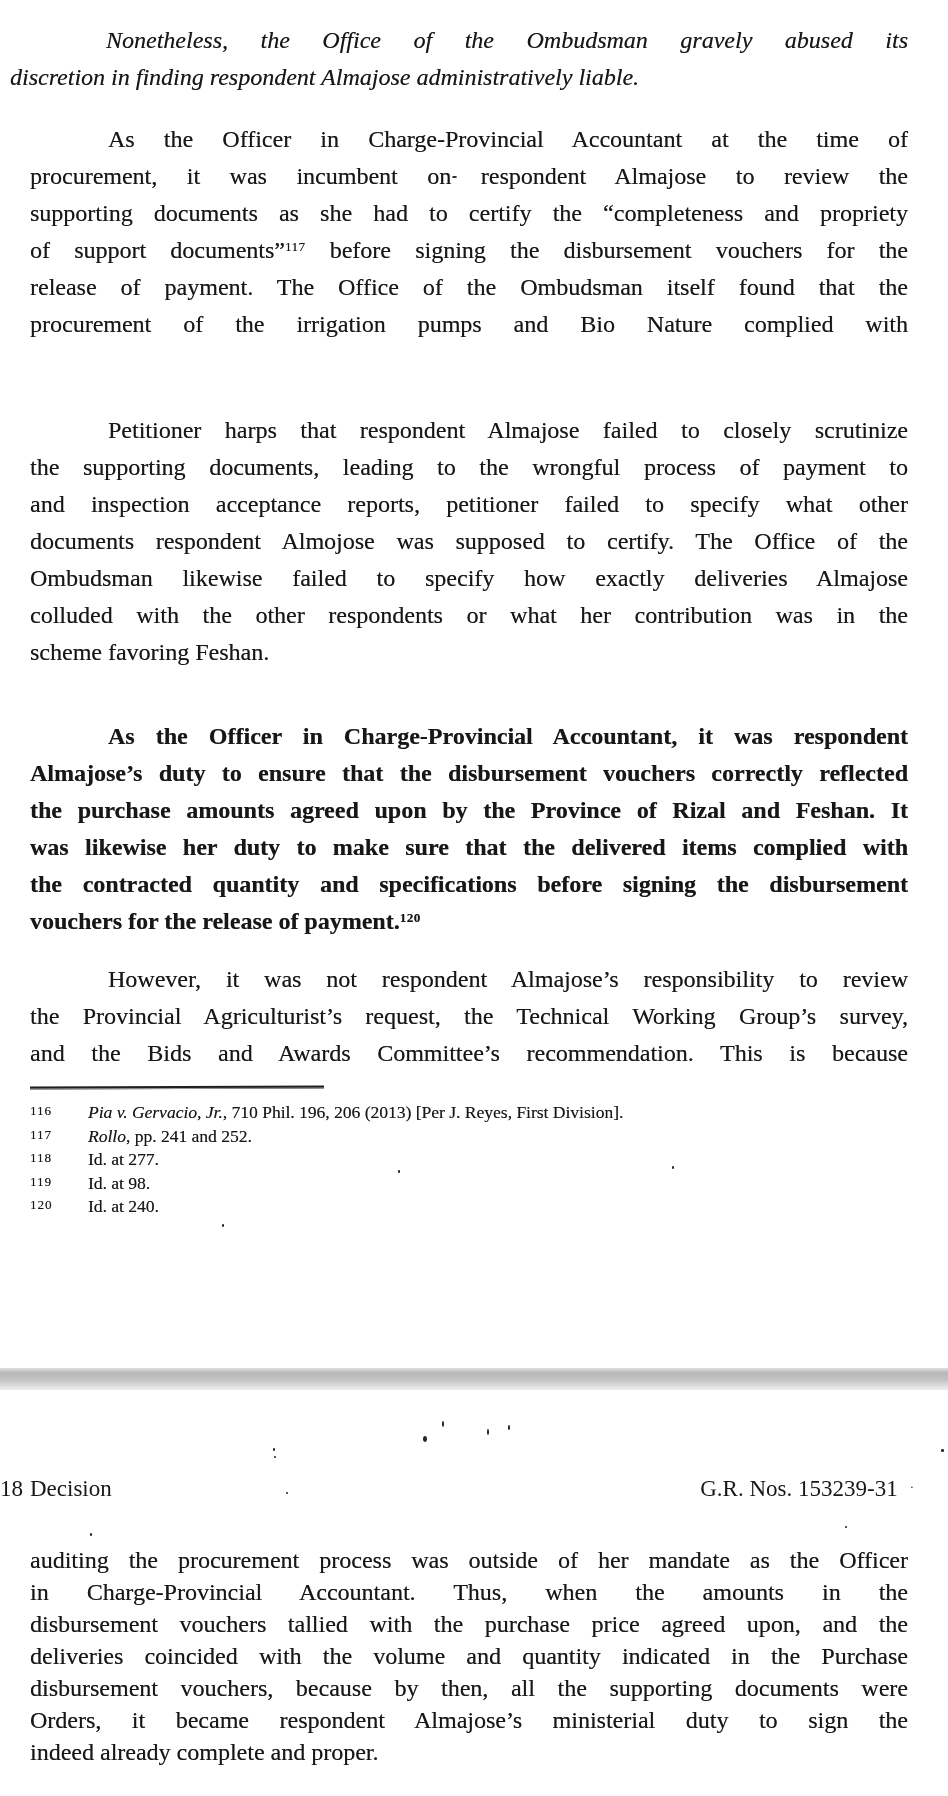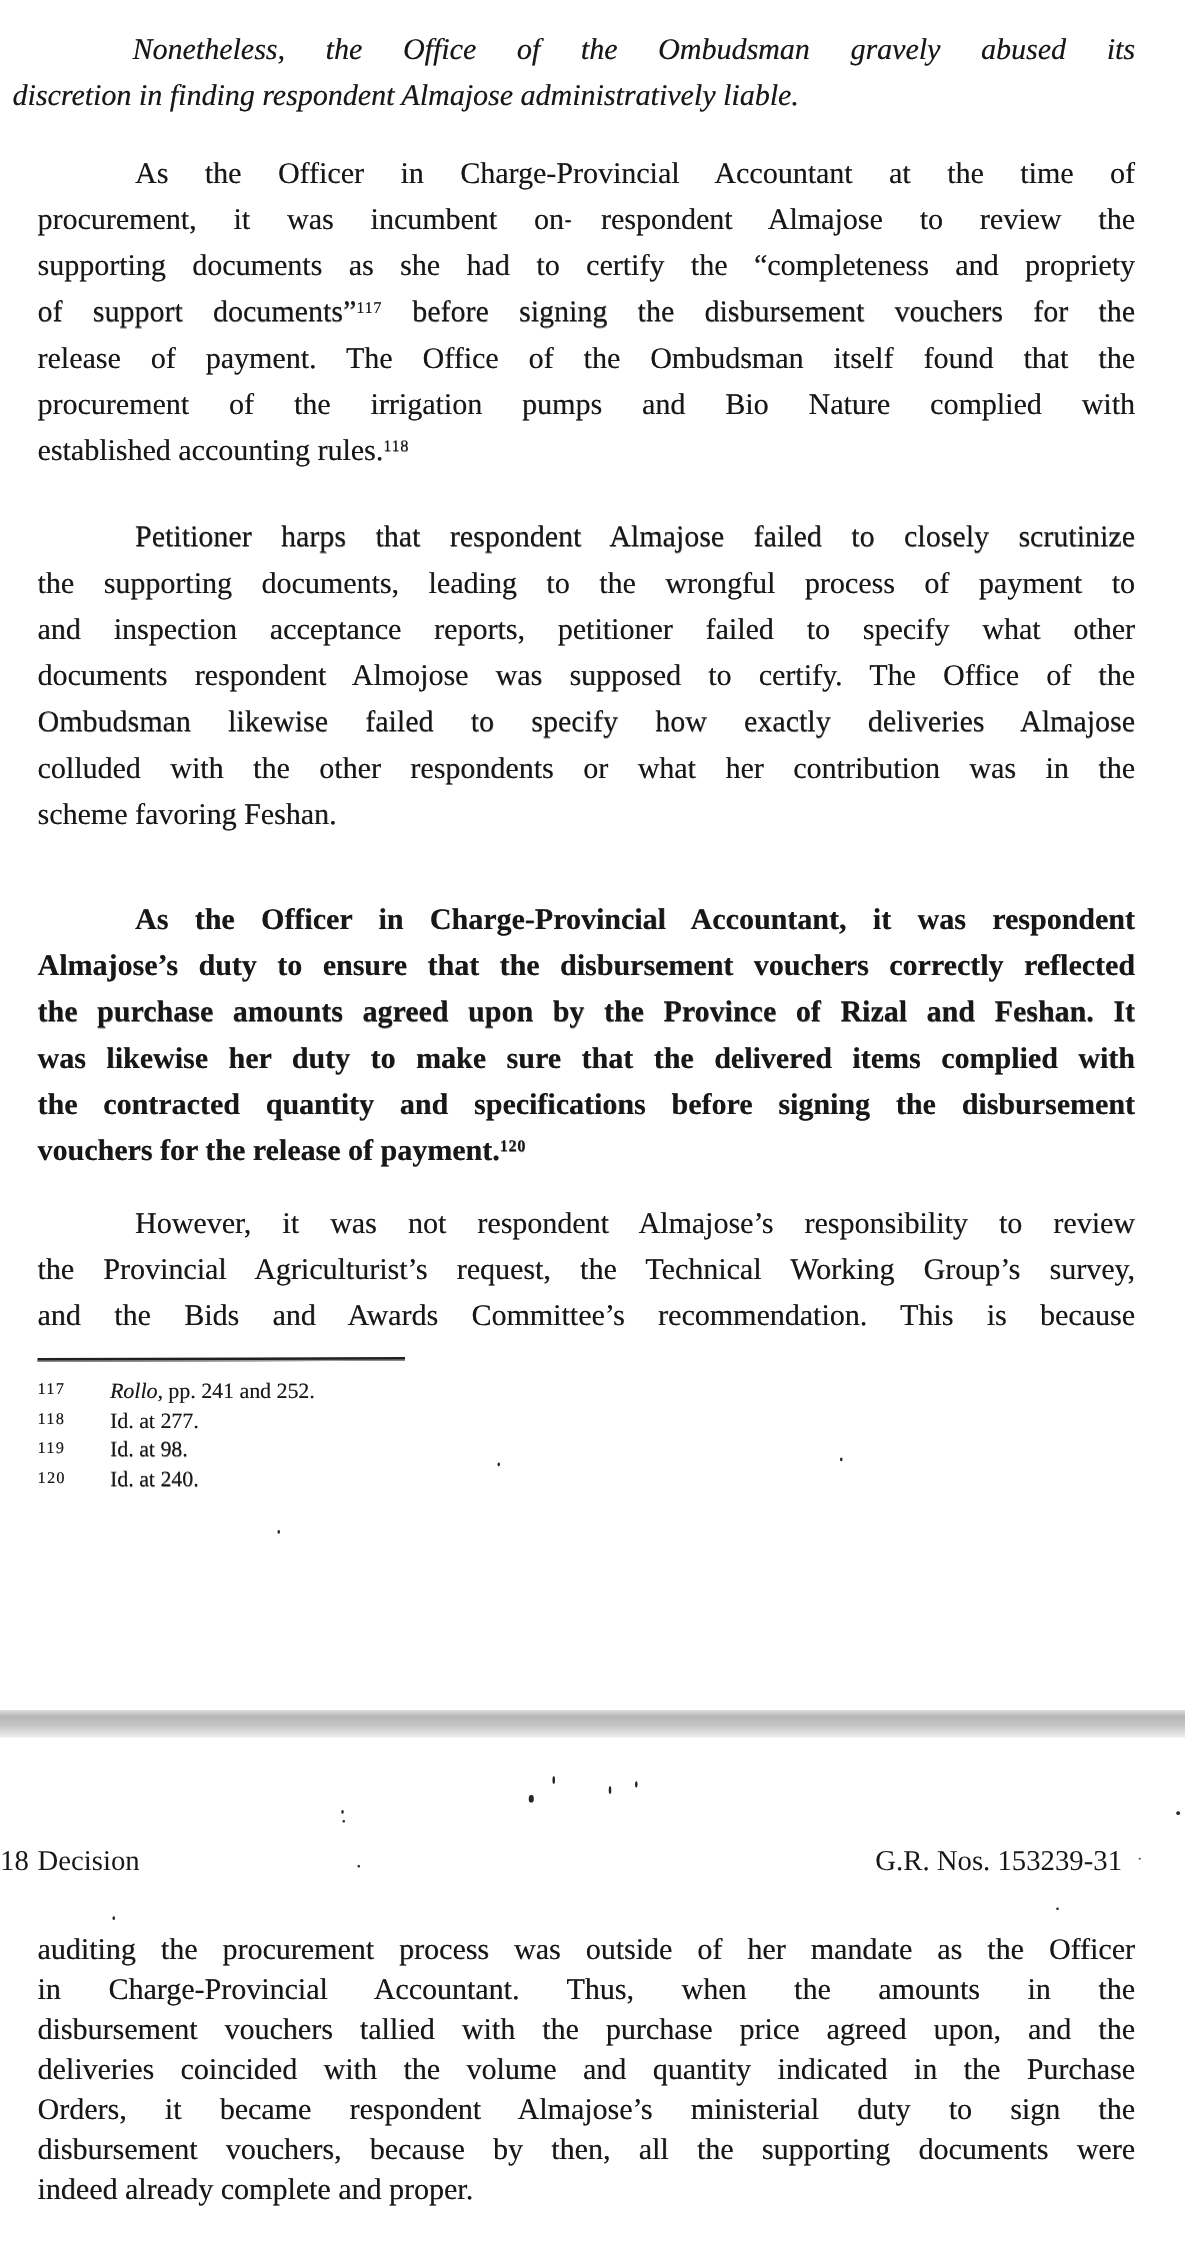--- a/index.html
+++ b/index.html
@@ -63,21 +63,20 @@
         <div class="line indent">Nonetheless, the Office of the Ombudsman gravely abused its</div>
         <div class="line flush">discretion in finding respondent Almajose administratively liable.</div>
       </div>
       <div class="para">
         <div class="line indent">As the Officer in Charge-Provincial Accountant at the time of</div>
         <div class="line">procurement, it was incumbent on respondent Almajose to review the</div>
         <div class="line">supporting documents as she had to certify the “completeness and propriety</div>
         <div class="line">of support documents”<sup>117</sup> before signing the disbursement vouchers for the</div>
         <div class="line">release of payment.  The Office of the Ombudsman itself found that the</div>
         <div class="line">procurement of the irrigation pumps and Bio Nature complied with</div>
-        <div class="line flush">established accounting rules.<sup>118</sup></div>
       </div>
       <div class="para">
         <div class="line indent">Petitioner harps that respondent Almajose failed to closely scrutinize</div>
         <div class="line">the supporting documents, leading to the wrongful process of payment to</div>
         <div class="line">and inspection acceptance reports, petitioner failed to specify what other</div>
         <div class="line">documents respondent Almojose was supposed to certify.  The Office of the</div>
         <div class="line">Ombudsman likewise failed to specify how exactly deliveries Almajose</div>
         <div class="line">colluded with the other respondents or what her contribution was in the</div>
         <div class="line flush">scheme favoring Feshan.</div>
       </div>
@@ -92,42 +91,43 @@
       <div class="para">
         <div class="line indent">However, it was not respondent Almajose’s responsibility to review</div>
         <div class="line">the Provincial Agriculturist’s request, the Technical Working Group’s survey,</div>
         <div class="line">and the Bids and Awards Committee’s recommendation.  This is because</div>
       </div>
     </div>
 
   <div class="fnrule"></div>
 
   <div class="footnotes" id="fnblock">
+      <div class="fn"><span class="fn-num">116</span><em>Pia v. Gervacio, Jr.</em>, 710 Phil. 196, 206 (2013) [Per J. Reyes, First Division].</div>
       <div class="fn"><span class="fn-num">117</span><em>Rollo</em>, pp. 241 and 252.</div>
       <div class="fn"><span class="fn-num">118</span>Id. at 277.</div>
       <div class="fn"><span class="fn-num">119</span>Id. at 98.</div>
       <div class="fn"><span class="fn-num">120</span>Id. at 240.</div>
     </div>
 
   <div class="band"></div>
 
   <div class="pageheader">
     <span class="h-left">Decision</span>
     <span class="h-center">18</span>
     <span class="h-right"><span>G.R. Nos. 153239-31</span><span class="h-mark">·</span></span>
   </div>
 
   <div class="layer" id="p2paras">
       <div class="para">
         <div class="line">auditing the procurement process was outside of her mandate as the Officer</div>
         <div class="line">in Charge-Provincial Accountant.  Thus, when the amounts in the</div>
         <div class="line">disbursement vouchers tallied with the purchase price agreed upon, and the</div>
         <div class="line">deliveries coincided with the volume and quantity indicated in the Purchase</div>
+        <div class="line">disbursement vouchers, because by then, all the supporting documents were</div>
         <div class="line">Orders, it became respondent Almajose’s ministerial duty to sign the</div>
-        <div class="line">disbursement vouchers, because by then, all the supporting documents were</div>
         <div class="line flush">indeed already complete and proper.</div>
       </div>
     </div>
 
   <div class="layer" id="artifacts">
       <div class="speck" style="left: 442px; top: 1421px; width: 2px; height: 6px;"></div>
       <div class="speck" style="left: 423px; top: 1436px; width: 4px; height: 6px;"></div>
       <div class="speck" style="left: 487px; top: 1429px; width: 2px; height: 6px;"></div>
       <div class="speck" style="left: 508px; top: 1425px; width: 2px; height: 5px;"></div>
       <div class="speck" style="left: 273px; top: 1448px; width: 2px; height: 3px;"></div>

